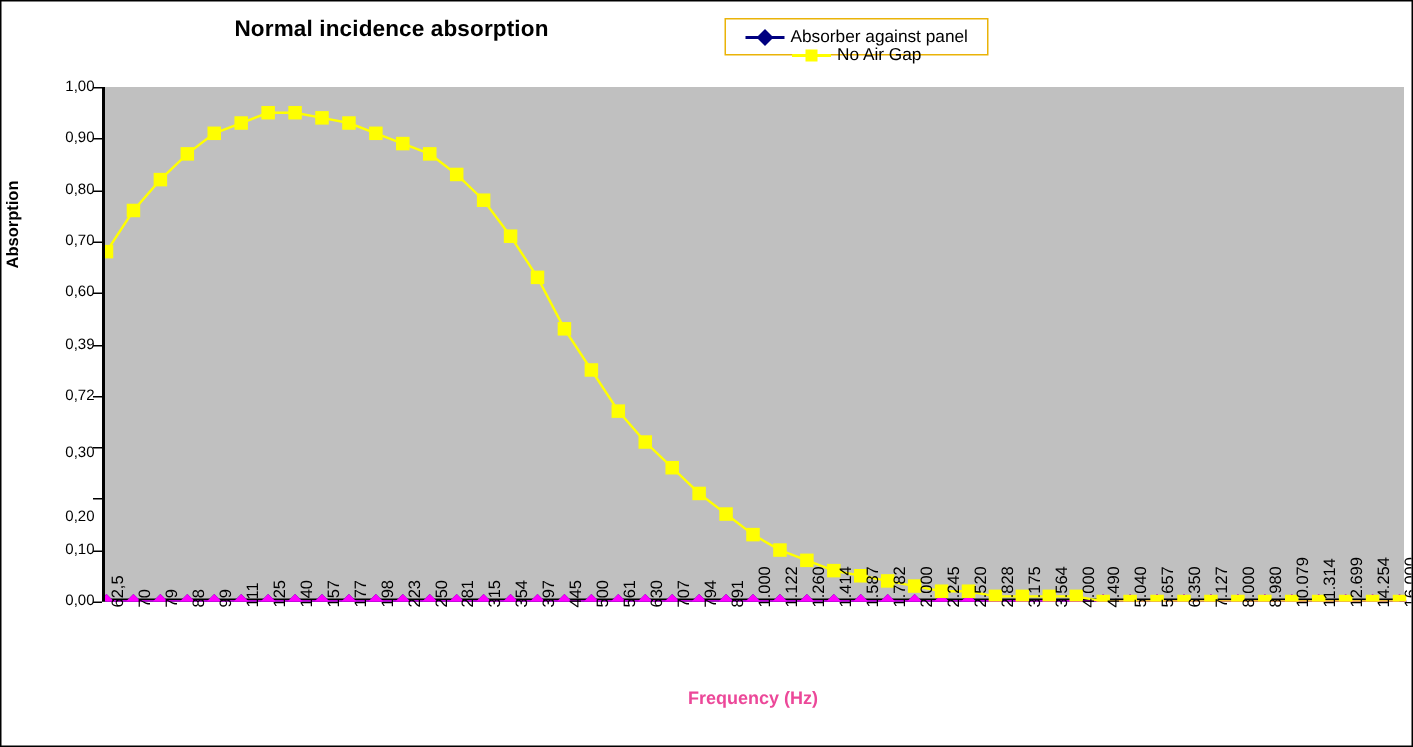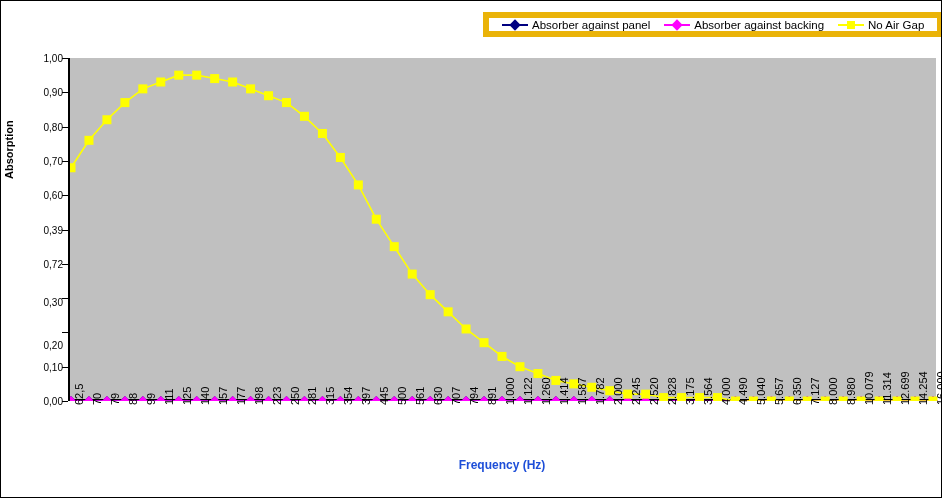--- a/index.html
+++ b/index.html
@@ -29,25 +29,26 @@
     color: #000000;
     letter-spacing: 0.1px;
     white-space: nowrap;
   }
 
   
   #legend {
     position: absolute;
     left: 482px; top: 11px;
     height: 25px;
-    border: 6px solid #eab308;
+    border: 1px solid #eab308;
     background: #ffffff;
     display: flex;
     align-items: center;
     padding: 6px 6px;
+    flex-direction: column;
   }
   .legend-entry {
     display: flex;
     align-items: center;
     margin: 0 7px;
     white-space: nowrap;
   }
   .legend-swatch {
     position: relative;
     width: 26px; height: 12px;
@@ -130,43 +131,37 @@
     left: 0; top: 404px;
     width: 942px; height: 60px;
   }
   #x-axis-title {
     position: absolute;
     left: 67px; top: 457px;
     width: 868px;
     text-align: center;
     font-size: 12px;
     font-weight: bold;
-    color: #1d4ed8;
+    color: #ec4899;
   }
 </style>
 </head>
 <body>
 
 <div id="chart-window">
 
+  <div id="chart-title">Normal incidence absorption</div>
 
   <div id="legend">
       <div class="legend-entry">
         <span class="legend-swatch">
           <span class="lg-line" style="background: rgb(0, 0, 128);"></span>
           <span class="lg-mark diamond" style="background: rgb(0, 0, 128);"></span>
         </span>
         <span class="legend-label">Absorber against panel</span>
-      </div>
-      <div class="legend-entry">
-        <span class="legend-swatch">
-          <span class="lg-line" style="background: rgb(255, 0, 255);"></span>
-          <span class="lg-mark diamond" style="background: rgb(255, 0, 255);"></span>
-        </span>
-        <span class="legend-label">Absorber against backing</span>
       </div>
       <div class="legend-entry">
         <span class="legend-swatch">
           <span class="lg-line" style="background: rgb(255, 255, 0);"></span>
           <span class="lg-mark" style="background: rgb(255, 255, 0);"></span>
         </span>
         <span class="legend-label">No Air Gap</span>
       </div>
     </div>
 

